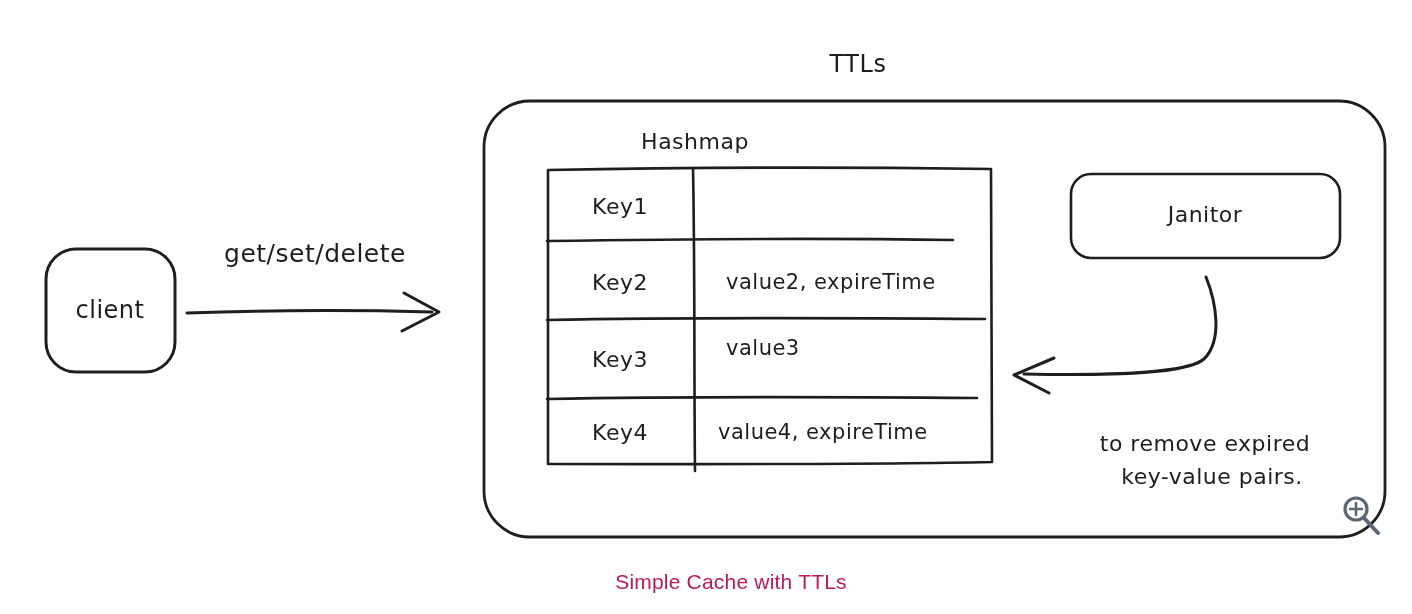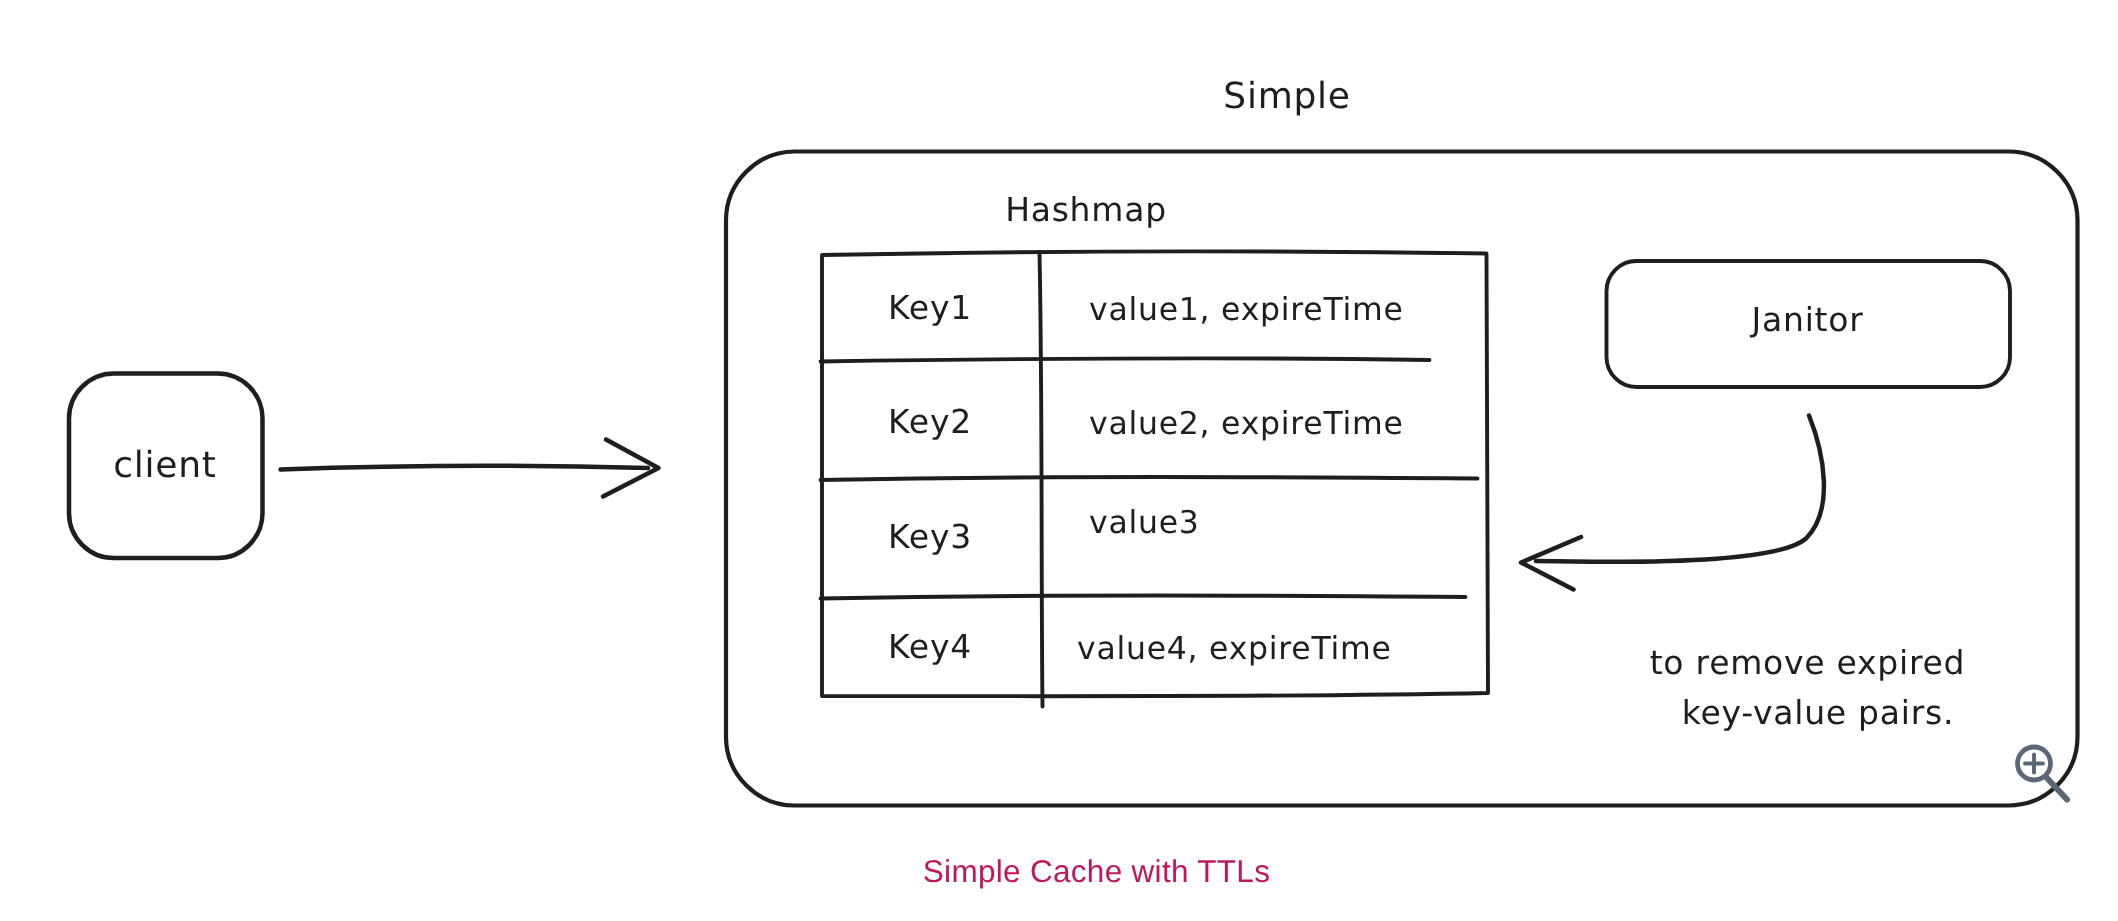--- a/index.html
+++ b/index.html
@@ -82,39 +82,39 @@
     <path class="ink" stroke-width="3" d="M1054,358 L1014,375 L1049,393"></path>
 
     <g>
       <circle class="zoom-ink" cx="1356" cy="509" r="11" stroke-width="3.2"></circle>
       <path class="zoom-ink" stroke-width="2.6" d="M1350,509 L1362,509"></path>
       <path class="zoom-ink" stroke-width="2.6" d="M1356,503 L1356,515"></path>
       <path class="zoom-ink" stroke-width="4" d="M1364,518 L1378,533"></path>
     </g>
   </svg>
 
-  <div class="lbl hand-24" style="left:858px; top:64px;">Simple</div>
+  <div class="lbl hand-24" style="left:858px; top:64px;">TTLs</div>
 
-  <div class="lbl hand-22" style="left:724px; top:141px;">Hashmap</div>
+  <div class="lbl hand-22" style="left:695px; top:141px;">Hashmap</div>
 
   <div class="lbl hand-22" style="left:620px; top:206px;">Key1</div>
-  <div class="lbl left-align hand-21" style="left:726px; top:206px;">value1, expireTime</div>
 
   <div class="lbl hand-22" style="left:620px; top:282px;">Key2</div>
   <div class="lbl left-align hand-21" style="left:726px; top:282px;">value2, expireTime</div>
 
   <div class="lbl hand-22" style="left:620px; top:359px;">Key3</div>
   <div class="lbl left-align hand-21" style="left:726px; top:348px;">value3</div>
 
   <div class="lbl hand-22" style="left:620px; top:432px;">Key4</div>
   <div class="lbl left-align hand-21" style="left:718px; top:432px;">value4, expireTime</div>
 
   <div class="lbl hand-22" style="left:1205px; top:214px;">Janitor</div>
 
   <div class="lbl hand-22" style="left:1205px; top:443px;">to remove expired</div>
   <div class="lbl hand-22" style="left:1212px; top:476px;">key-value pairs.</div>
 
+  <div class="lbl hand-25" style="left:315px; top:253px;">get/set/delete</div>
 
   <div class="lbl hand-24" style="left:110px; top:310px;">client</div>
 
   <div class="caption" style="left:731px; top:582px;">Simple Cache with TTLs</div>
 
 </div>
 
 </body></html>

